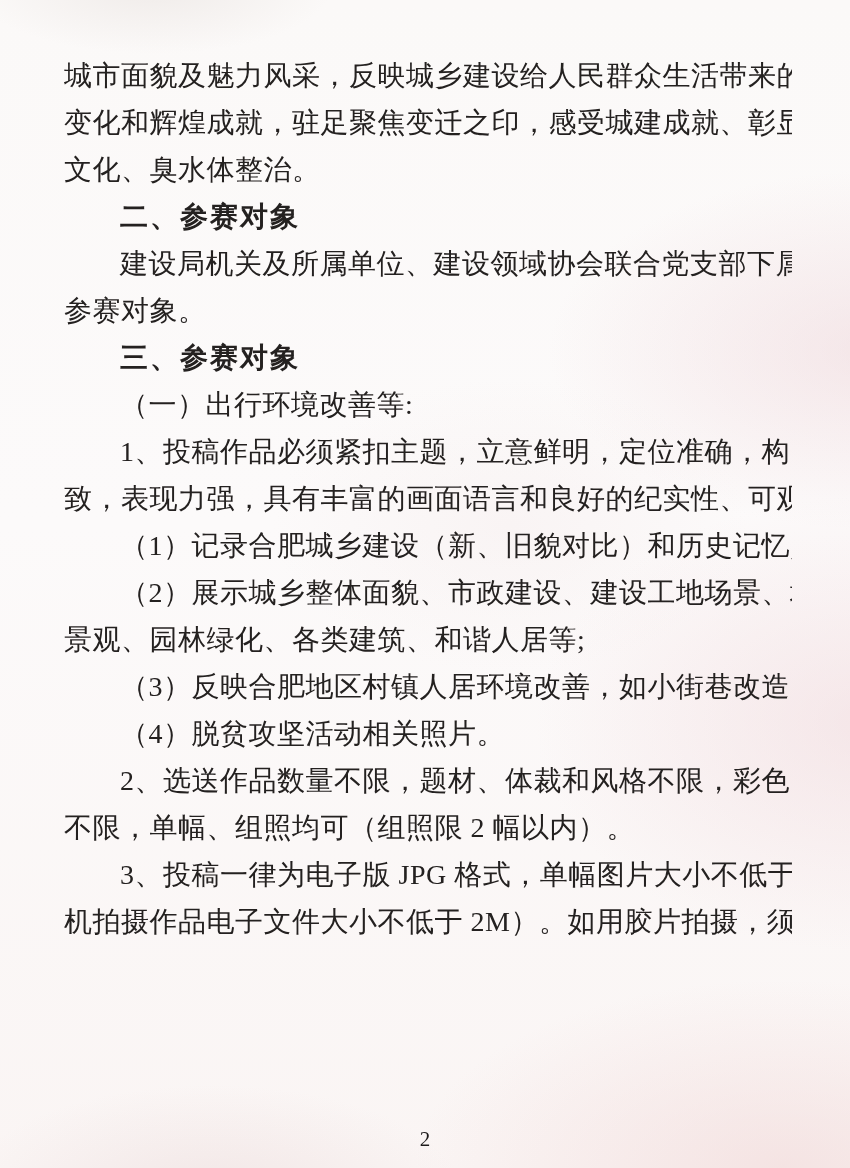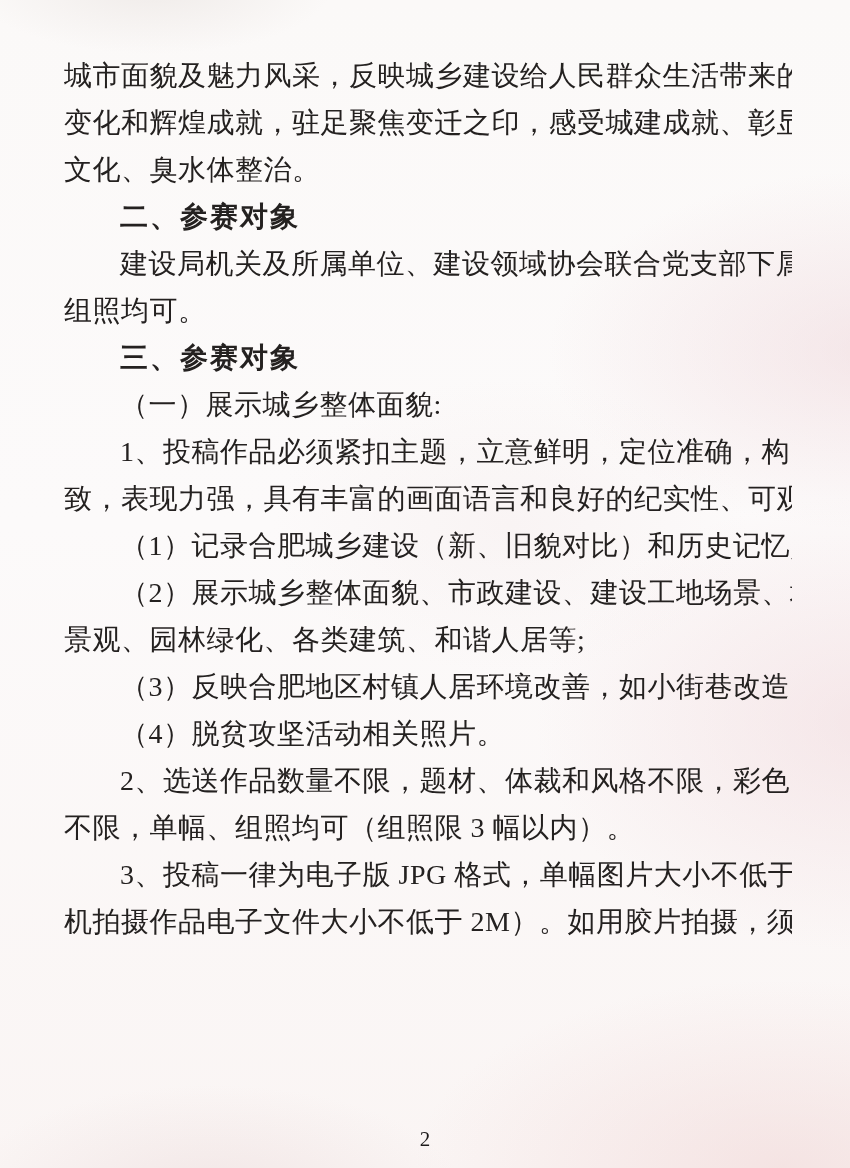--- a/index.html
+++ b/index.html
@@ -67,29 +67,29 @@
       <div class="line">变化和辉煌成就，驻足聚焦变迁之印，感受城建成就、彰显城建</div>
       <div class="line">文化、臭水体整治。</div>
     </div>
 
     <div class="para heading">
       <div class="line indent">二、参赛对象</div>
     </div>
 
     <div class="para">
       <div class="line indent">建设局机关及所属单位、建设领域协会联合党支部下属各会</div>
-      <div class="line">组照均可。</div>
+      <div class="line">参赛对象。</div>
     </div>
 
     <div class="para heading">
       <div class="line indent">三、参赛对象</div>
     </div>
 
     <div class="para">
-      <div class="line indent">（一）展示城乡整体面貌:</div>
+      <div class="line indent">（一）出行环境改善等:</div>
     </div>
 
     <div class="para">
       <div class="line indent">1、投稿作品必须紧扣主题，立意鲜明，定位准确，构图精</div>
       <div class="line">致，表现力强，具有丰富的画面语言和良好的纪实性、可观赏性。</div>
     </div>
 
     <div class="para">
       <div class="line indent">（1）记录合肥城乡建设（新、旧貌对比）和历史记忆;</div>
     </div>
@@ -102,21 +102,21 @@
     <div class="para">
       <div class="line indent">（3）反映合肥地区村镇人居环境改善，如小街巷改造、黑</div>
     </div>
 
     <div class="para">
       <div class="line indent">（4）脱贫攻坚活动相关照片。</div>
     </div>
 
     <div class="para">
       <div class="line indent">2、选送作品数量不限，题材、体裁和风格不限，彩色、黑白</div>
-      <div class="line">不限，单幅、组照均可（组照限 3 幅以内）。</div>
+      <div class="line">不限，单幅、组照均可（组照限 2 幅以内）。</div>
     </div>
 
     <div class="para">
       <div class="line indent">3、投稿一律为电子版 JPG 格式，单幅图片大小不低于 5M（手</div>
       <div class="line">机拍摄作品电子文件大小不低于 2M）。如用胶片拍摄，须自行冲</div>
     </div>
 
   </div>
 
   <div class="page-number">2</div>

